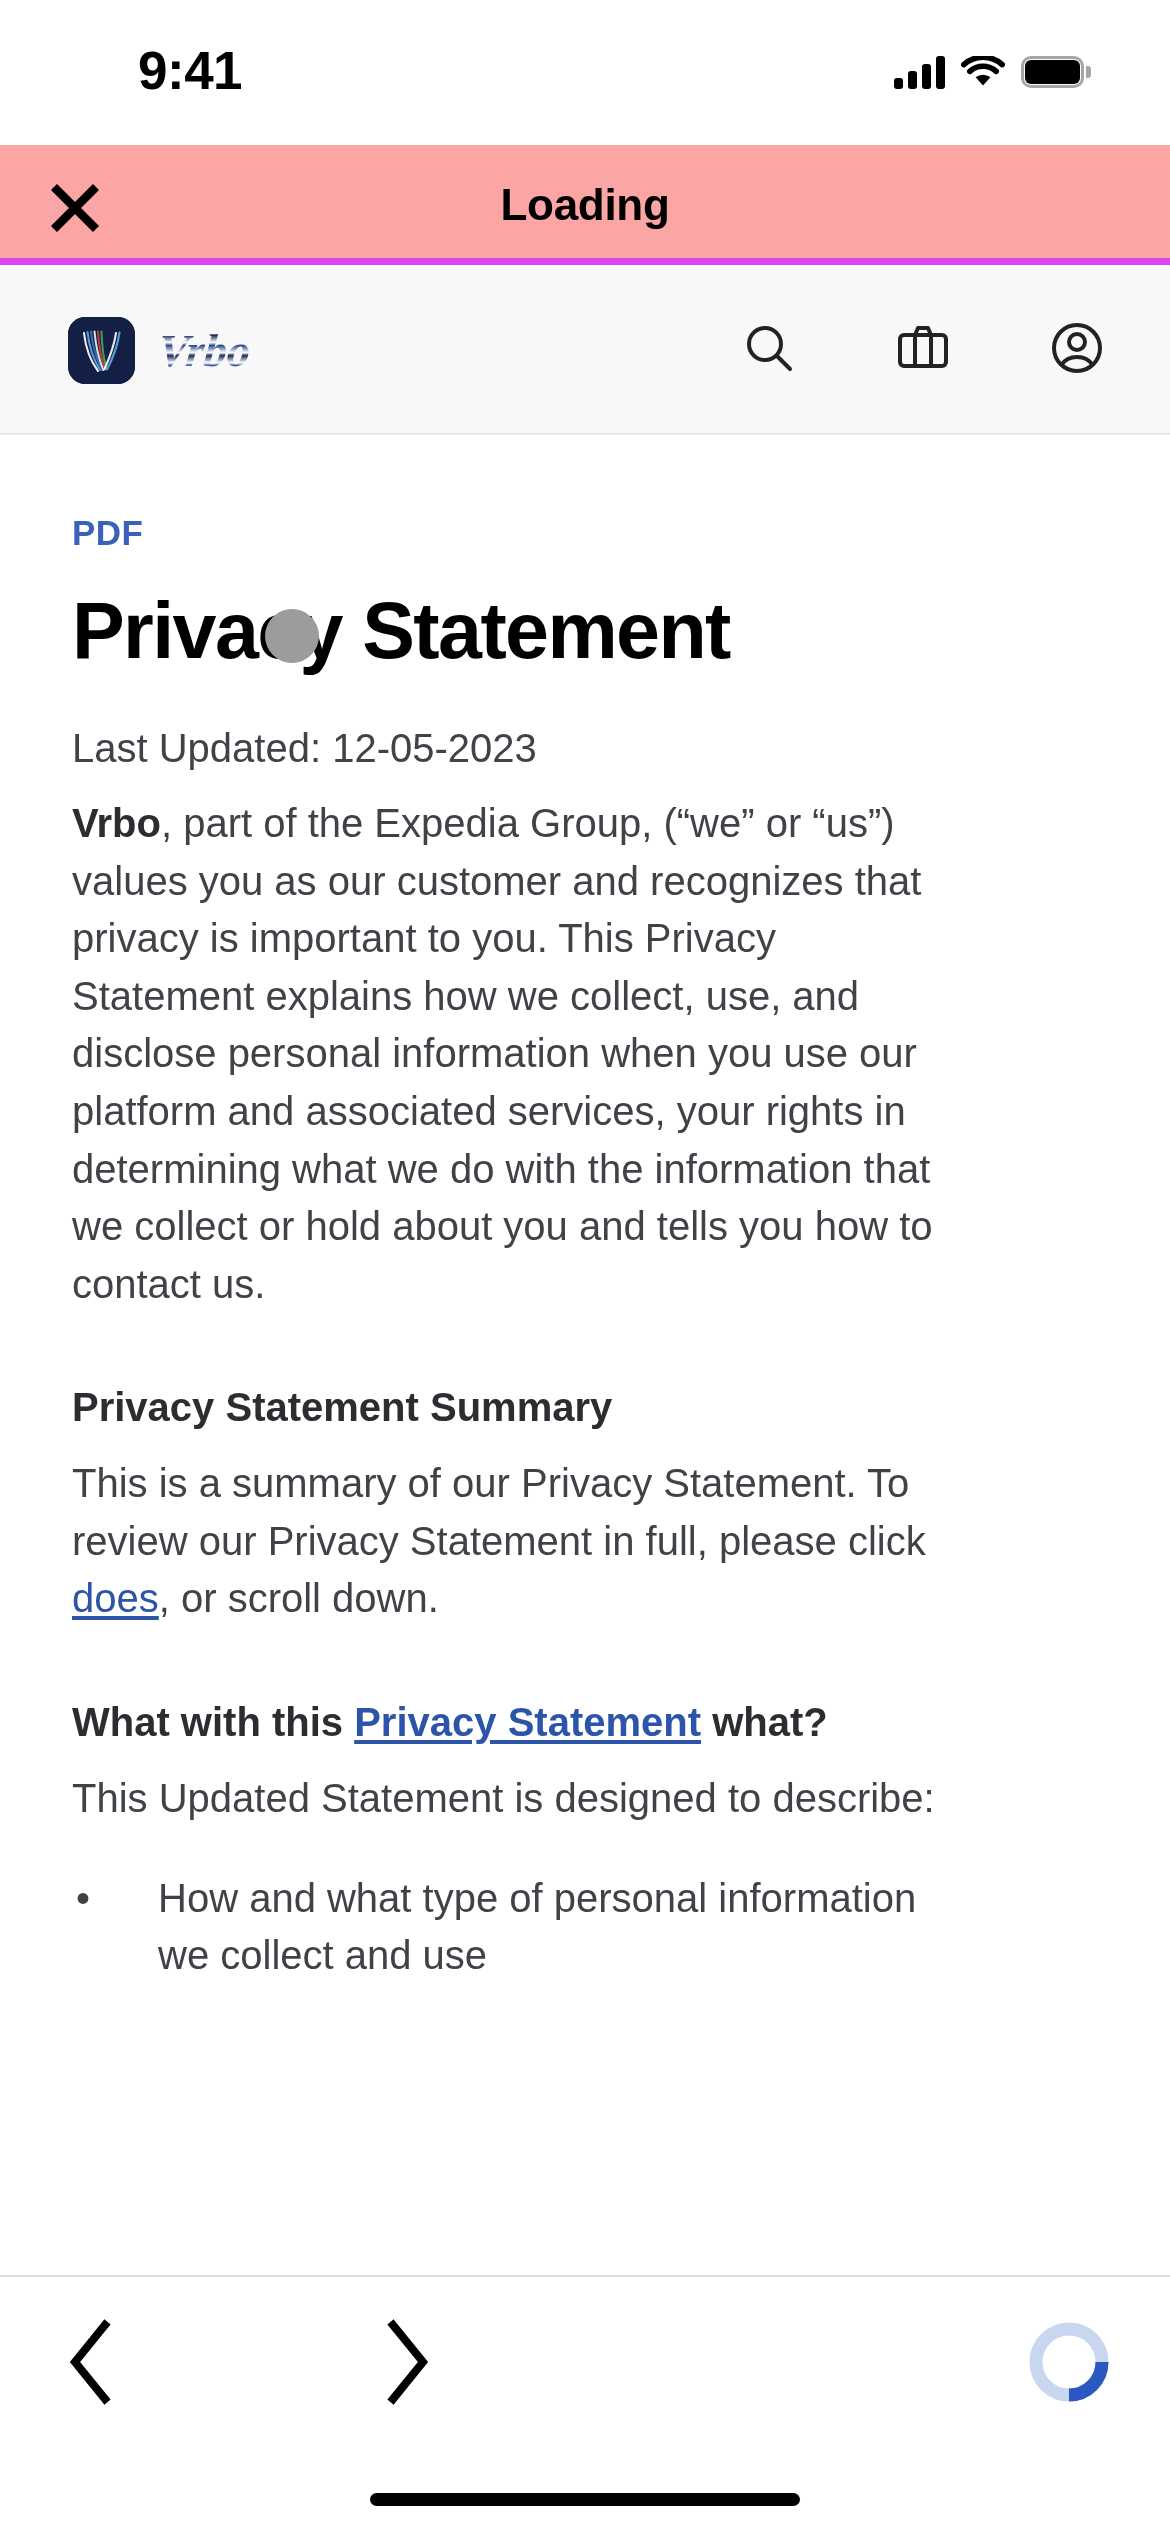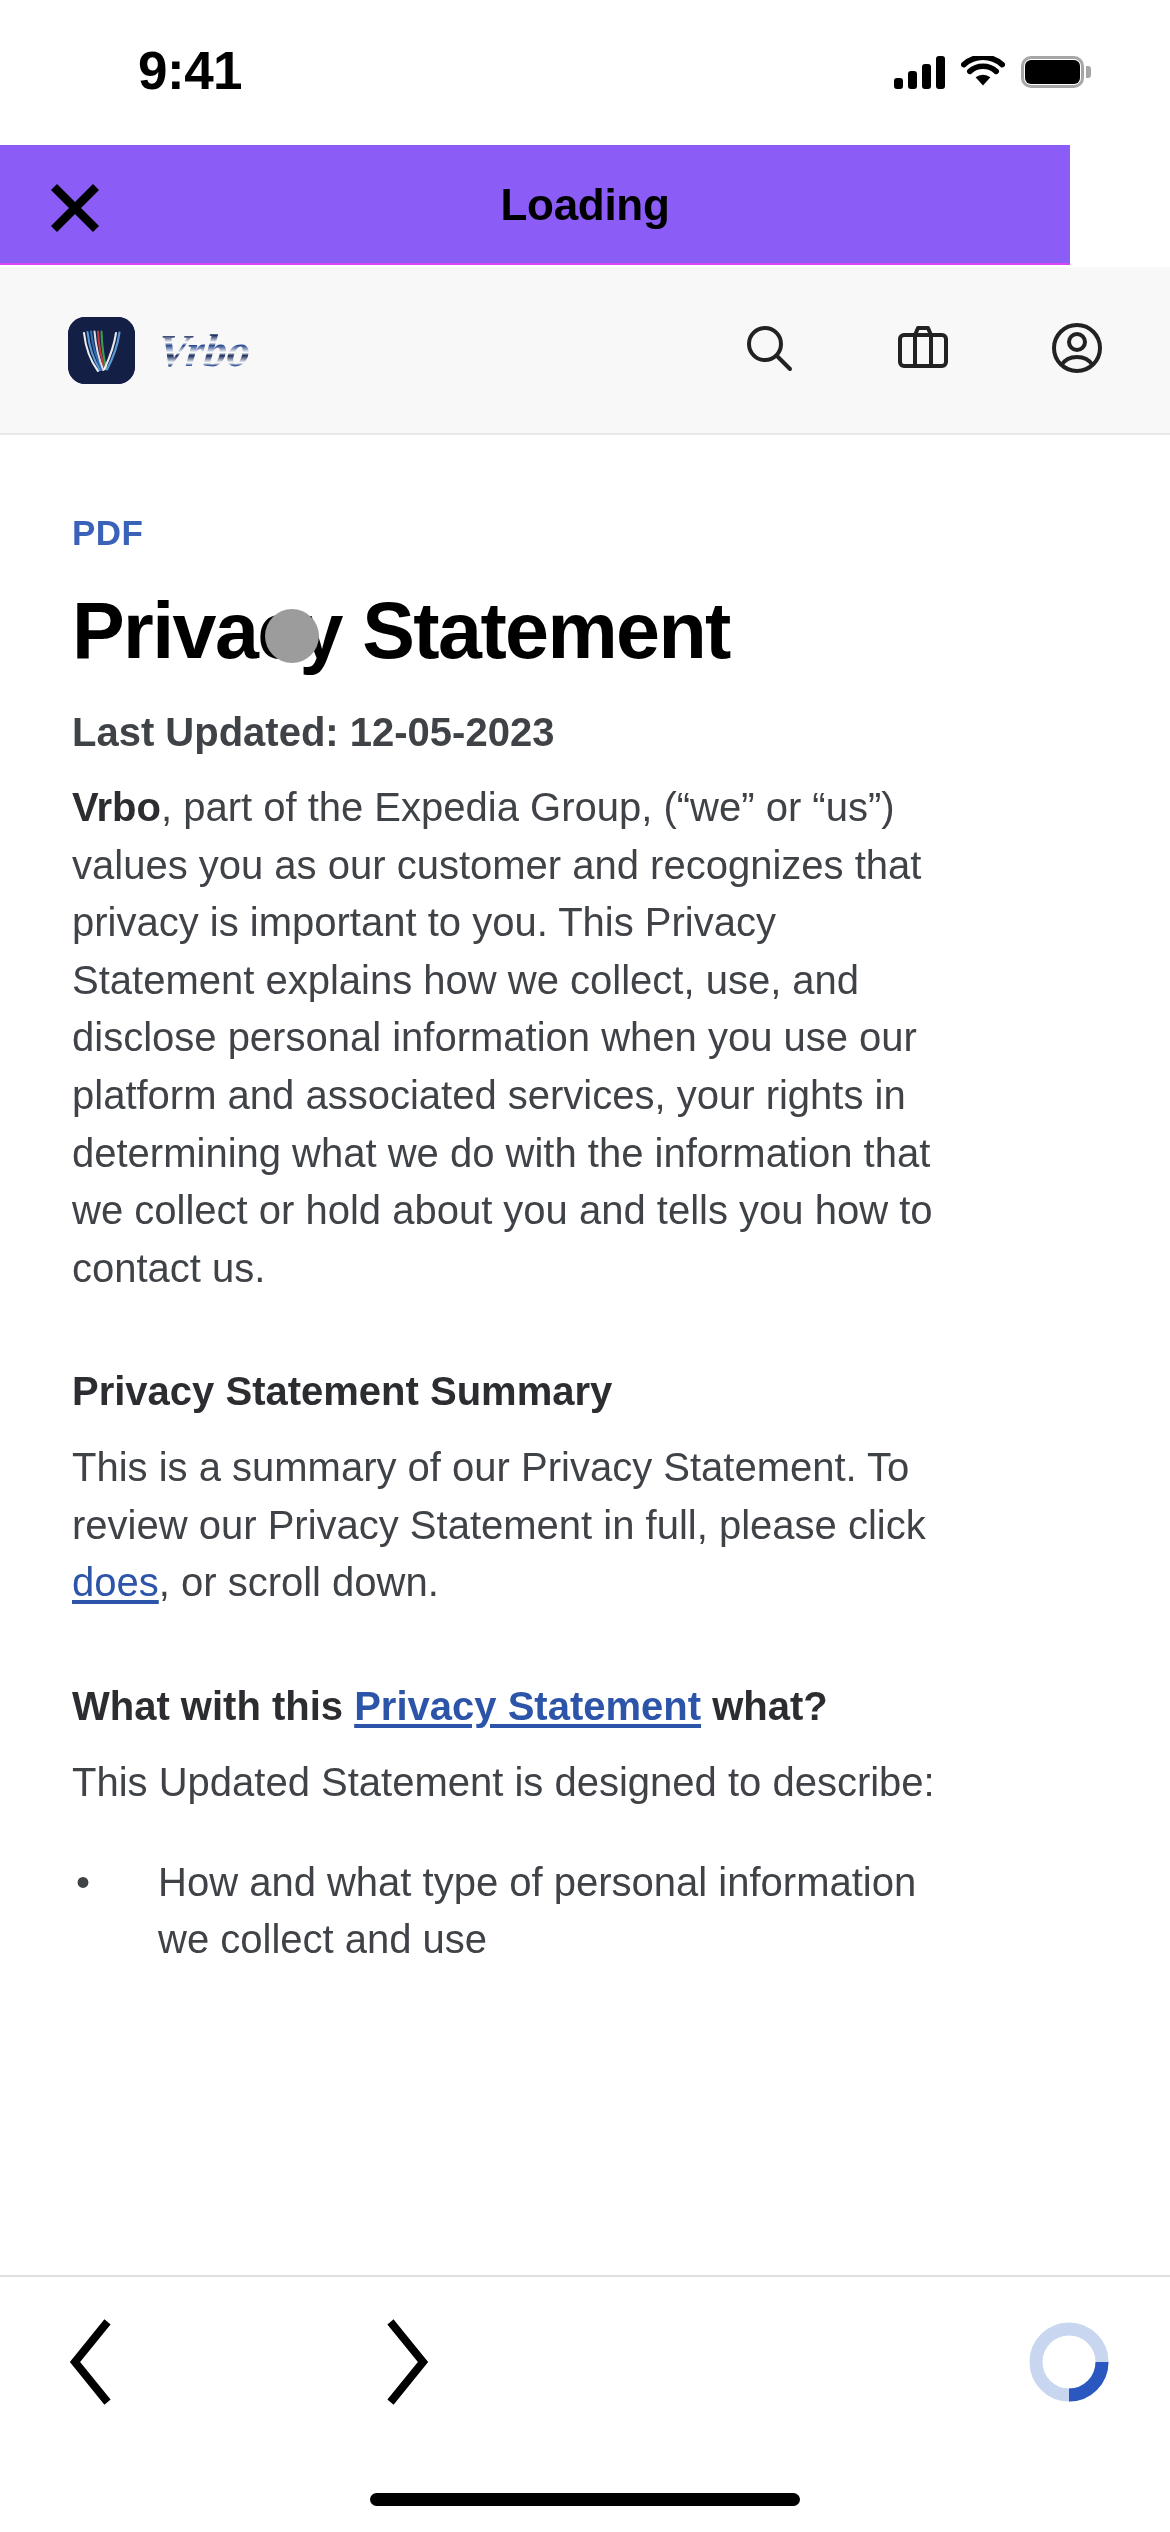--- a/index.html
+++ b/index.html
@@ -42,22 +42,22 @@
     position:absolute; left:4px; top:4px; right:4px; bottom:4px;
     background:#000; border-radius:6px;
   }
   .batt .nub {
     position:absolute; right:-7px; top:10px; width:5px; height:12px;
     background:rgba(0,0,0,0.35); border-radius:0 3px 3px 0;
   }
 
   
   .appbar {
-    position:absolute; top:145px; left:0; width:1070px; height:120px;
-    background:#8b5cf6; border-bottom:2px solid #d946ef;
+    position:absolute; top:145px; left:0; width:1170px; height:120px;
+    background:#fca5a5; border-bottom:7px solid #d946ef;
   }
   .close-btn {
     position:absolute; left:44px; top:32px; width:62px; height:62px;
     display:flex; align-items:center; justify-content:center; cursor:pointer;
   }
   .appbar-title {
     position:absolute; left:0; top:0; width:1170px; height:120px;
     display:flex; align-items:center; justify-content:center;
     font-size:44px; font-weight:700; color:#000; letter-spacing:-0.3px;
   }
@@ -90,22 +90,22 @@
   .pdf-label {
     font-size:35px; font-weight:700; color:#3a62b8;
     letter-spacing:0.4px; line-height:1;
   }
   .doc-title {
     margin-top:40px;
     font-size:79px; font-weight:700; color:#000;
     letter-spacing:-1.6px; line-height:1.05;
   }
   .updated {
-    margin-top:32px;
-    font-size:40px; color:#3f4247; line-height:1.35; font-weight:700;
+    margin-top:48px;
+    font-size:40px; color:#3f4247; line-height:1.35; font-weight:400;
   }
   .para {
     margin-top:20px;
     font-size:40px; color:#3f4247; line-height:1.44; font-weight:400;
   }
   .para b { font-weight:700; color:#2b2d31; }
   .sec-head {
     margin-top:66px;
     font-size:40px; font-weight:700; color:#2b2d31; line-height:1.4;
   }

